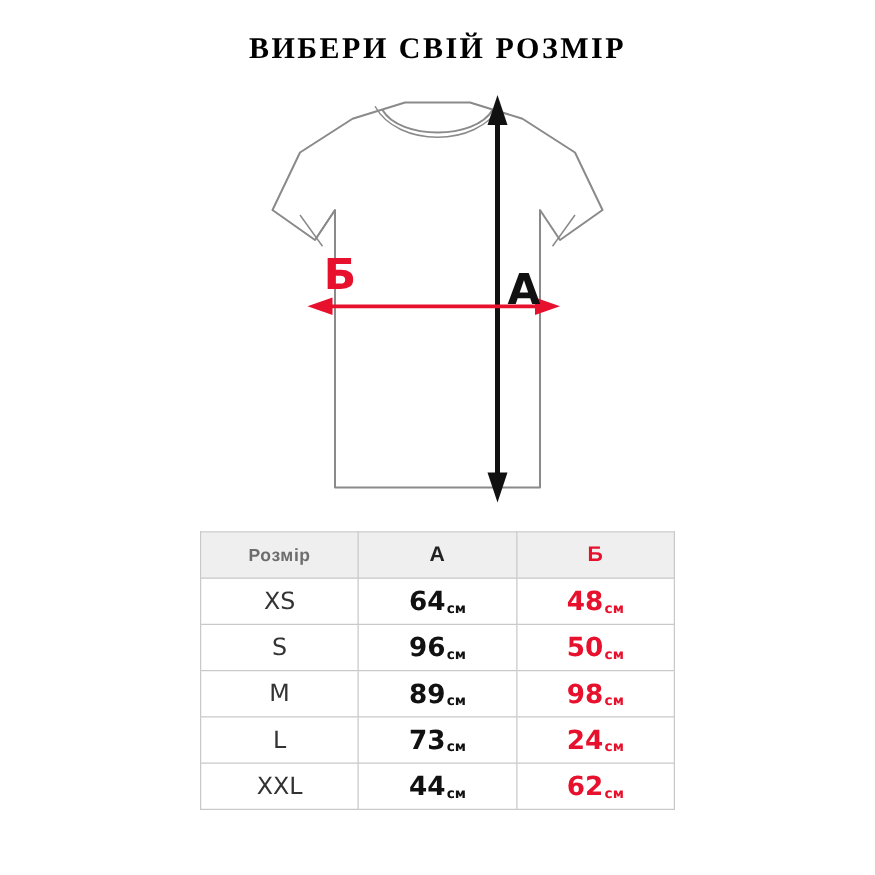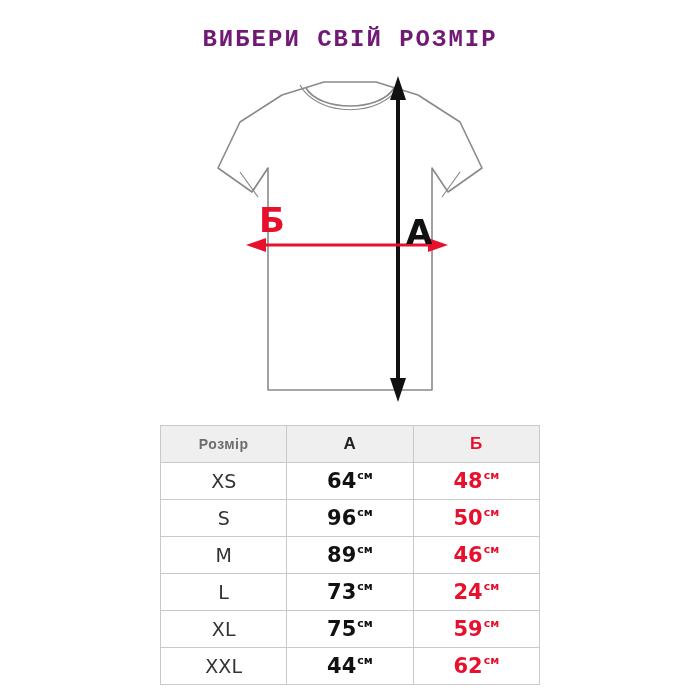--- a/index.html
+++ b/index.html
@@ -21,22 +21,22 @@
   }
   .title {
     position: absolute;
     top: 26px;
     left: 0;
     width: 700px;
     text-align: center;
     font-size: 24px;
     font-weight: bold;
     letter-spacing: 2px;
-    color: #701a75;
-    font-family: Liberation Mono, monospace;
+    color: #000000;
+    font-family: Liberation Serif, serif;
   }
 
   
   .diagram {
     position: absolute;
     top: 60px;
     left: 170px;
     width: 360px;
     height: 345px;
   }
@@ -118,21 +118,21 @@
     font-family: "DejaVu Sans", sans-serif;
   }
   .unit {
     font-size: 11px;
     font-weight: bold;
     letter-spacing: 0;
     margin-left: 1px;
   }
   .cell-inner {
     display: inline-flex;
-    align-items: flex-start;
+    align-items: flex-end;
     justify-content: center;
   }
 </style>
 </head>
 <body>
 
 <div class="page">
 
   <div class="title">ВИБЕРИ СВІЙ РОЗМІР</div>
 
@@ -193,43 +193,32 @@
                 <span class="unit">см</span>
               </span></td>
         </tr>
         <tr>
           <td class="size-name">M</td>
           <td class="val-a"><span class="cell-inner">
                 <span>89</span>
                 <span class="unit">см</span>
               </span></td>
           <td class="val-b"><span class="cell-inner">
-                <span>46</span>
+                <span>98</span>
                 <span class="unit">см</span>
               </span></td>
         </tr>
         <tr>
           <td class="size-name">L</td>
           <td class="val-a"><span class="cell-inner">
                 <span>73</span>
                 <span class="unit">см</span>
               </span></td>
           <td class="val-b"><span class="cell-inner">
                 <span>24</span>
-                <span class="unit">см</span>
-              </span></td>
-        </tr>
-        <tr>
-          <td class="size-name">XL</td>
-          <td class="val-a"><span class="cell-inner">
-                <span>75</span>
-                <span class="unit">см</span>
-              </span></td>
-          <td class="val-b"><span class="cell-inner">
-                <span>59</span>
                 <span class="unit">см</span>
               </span></td>
         </tr>
         <tr>
           <td class="size-name">XXL</td>
           <td class="val-a"><span class="cell-inner">
                 <span>44</span>
                 <span class="unit">см</span>
               </span></td>
           <td class="val-b"><span class="cell-inner">

